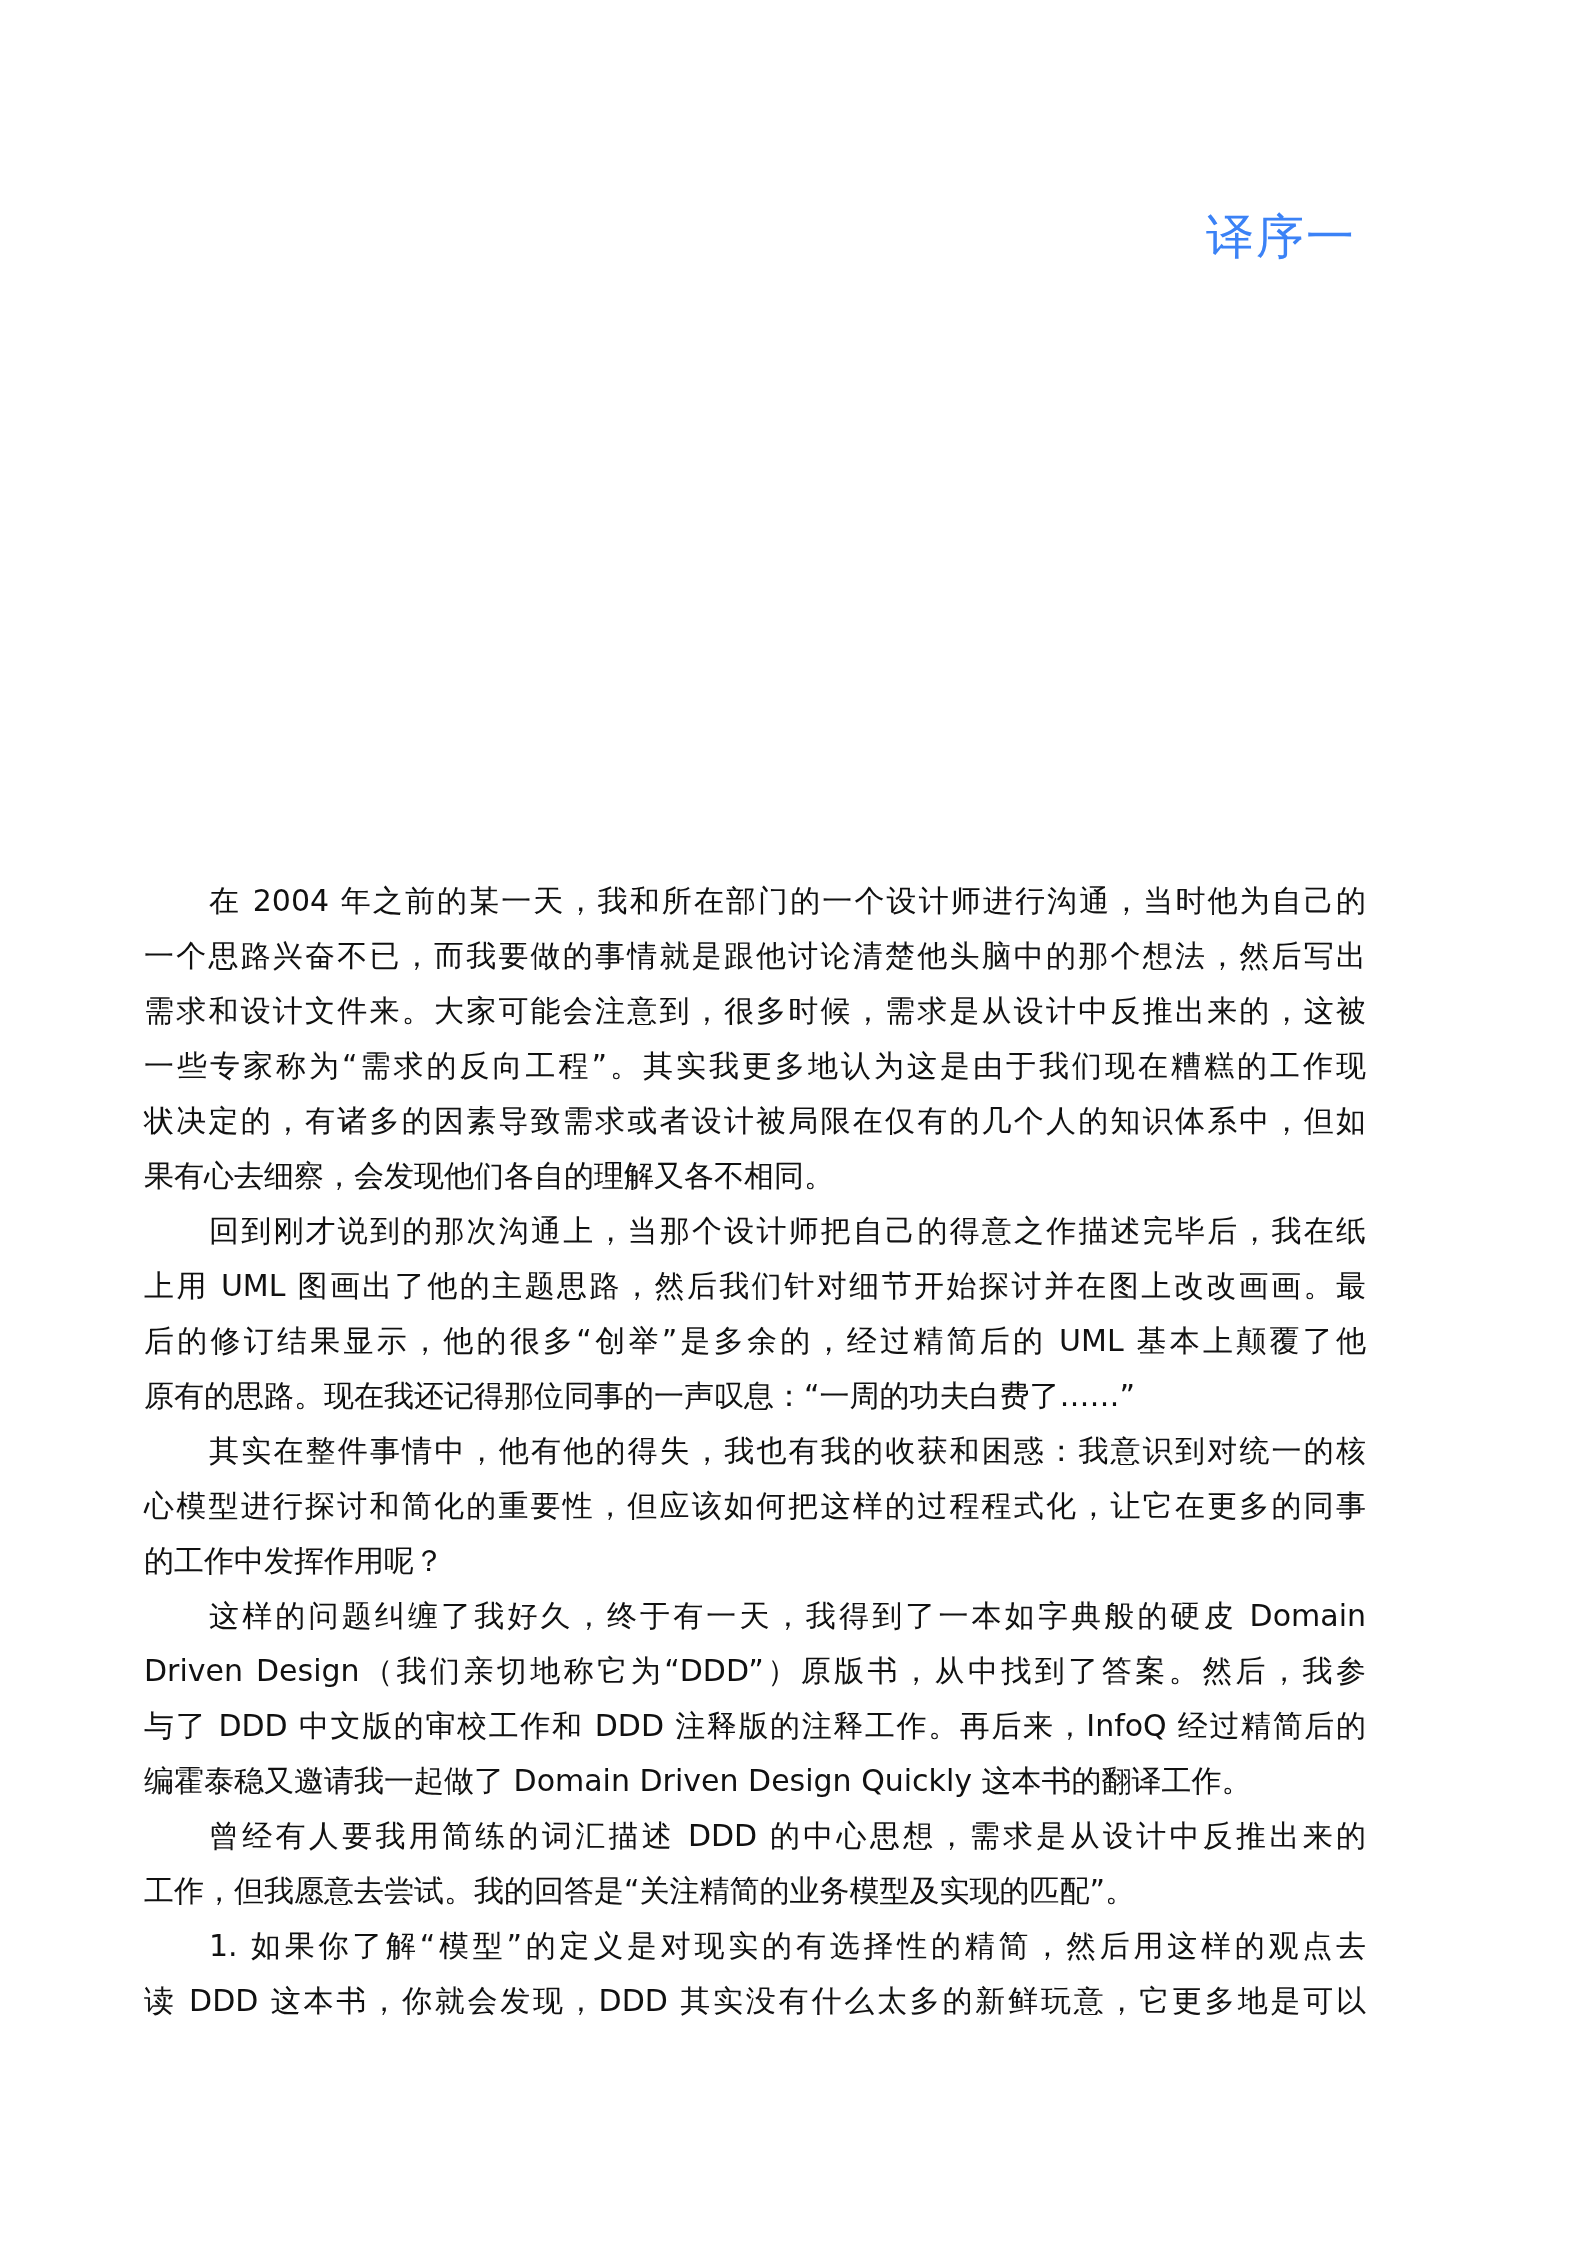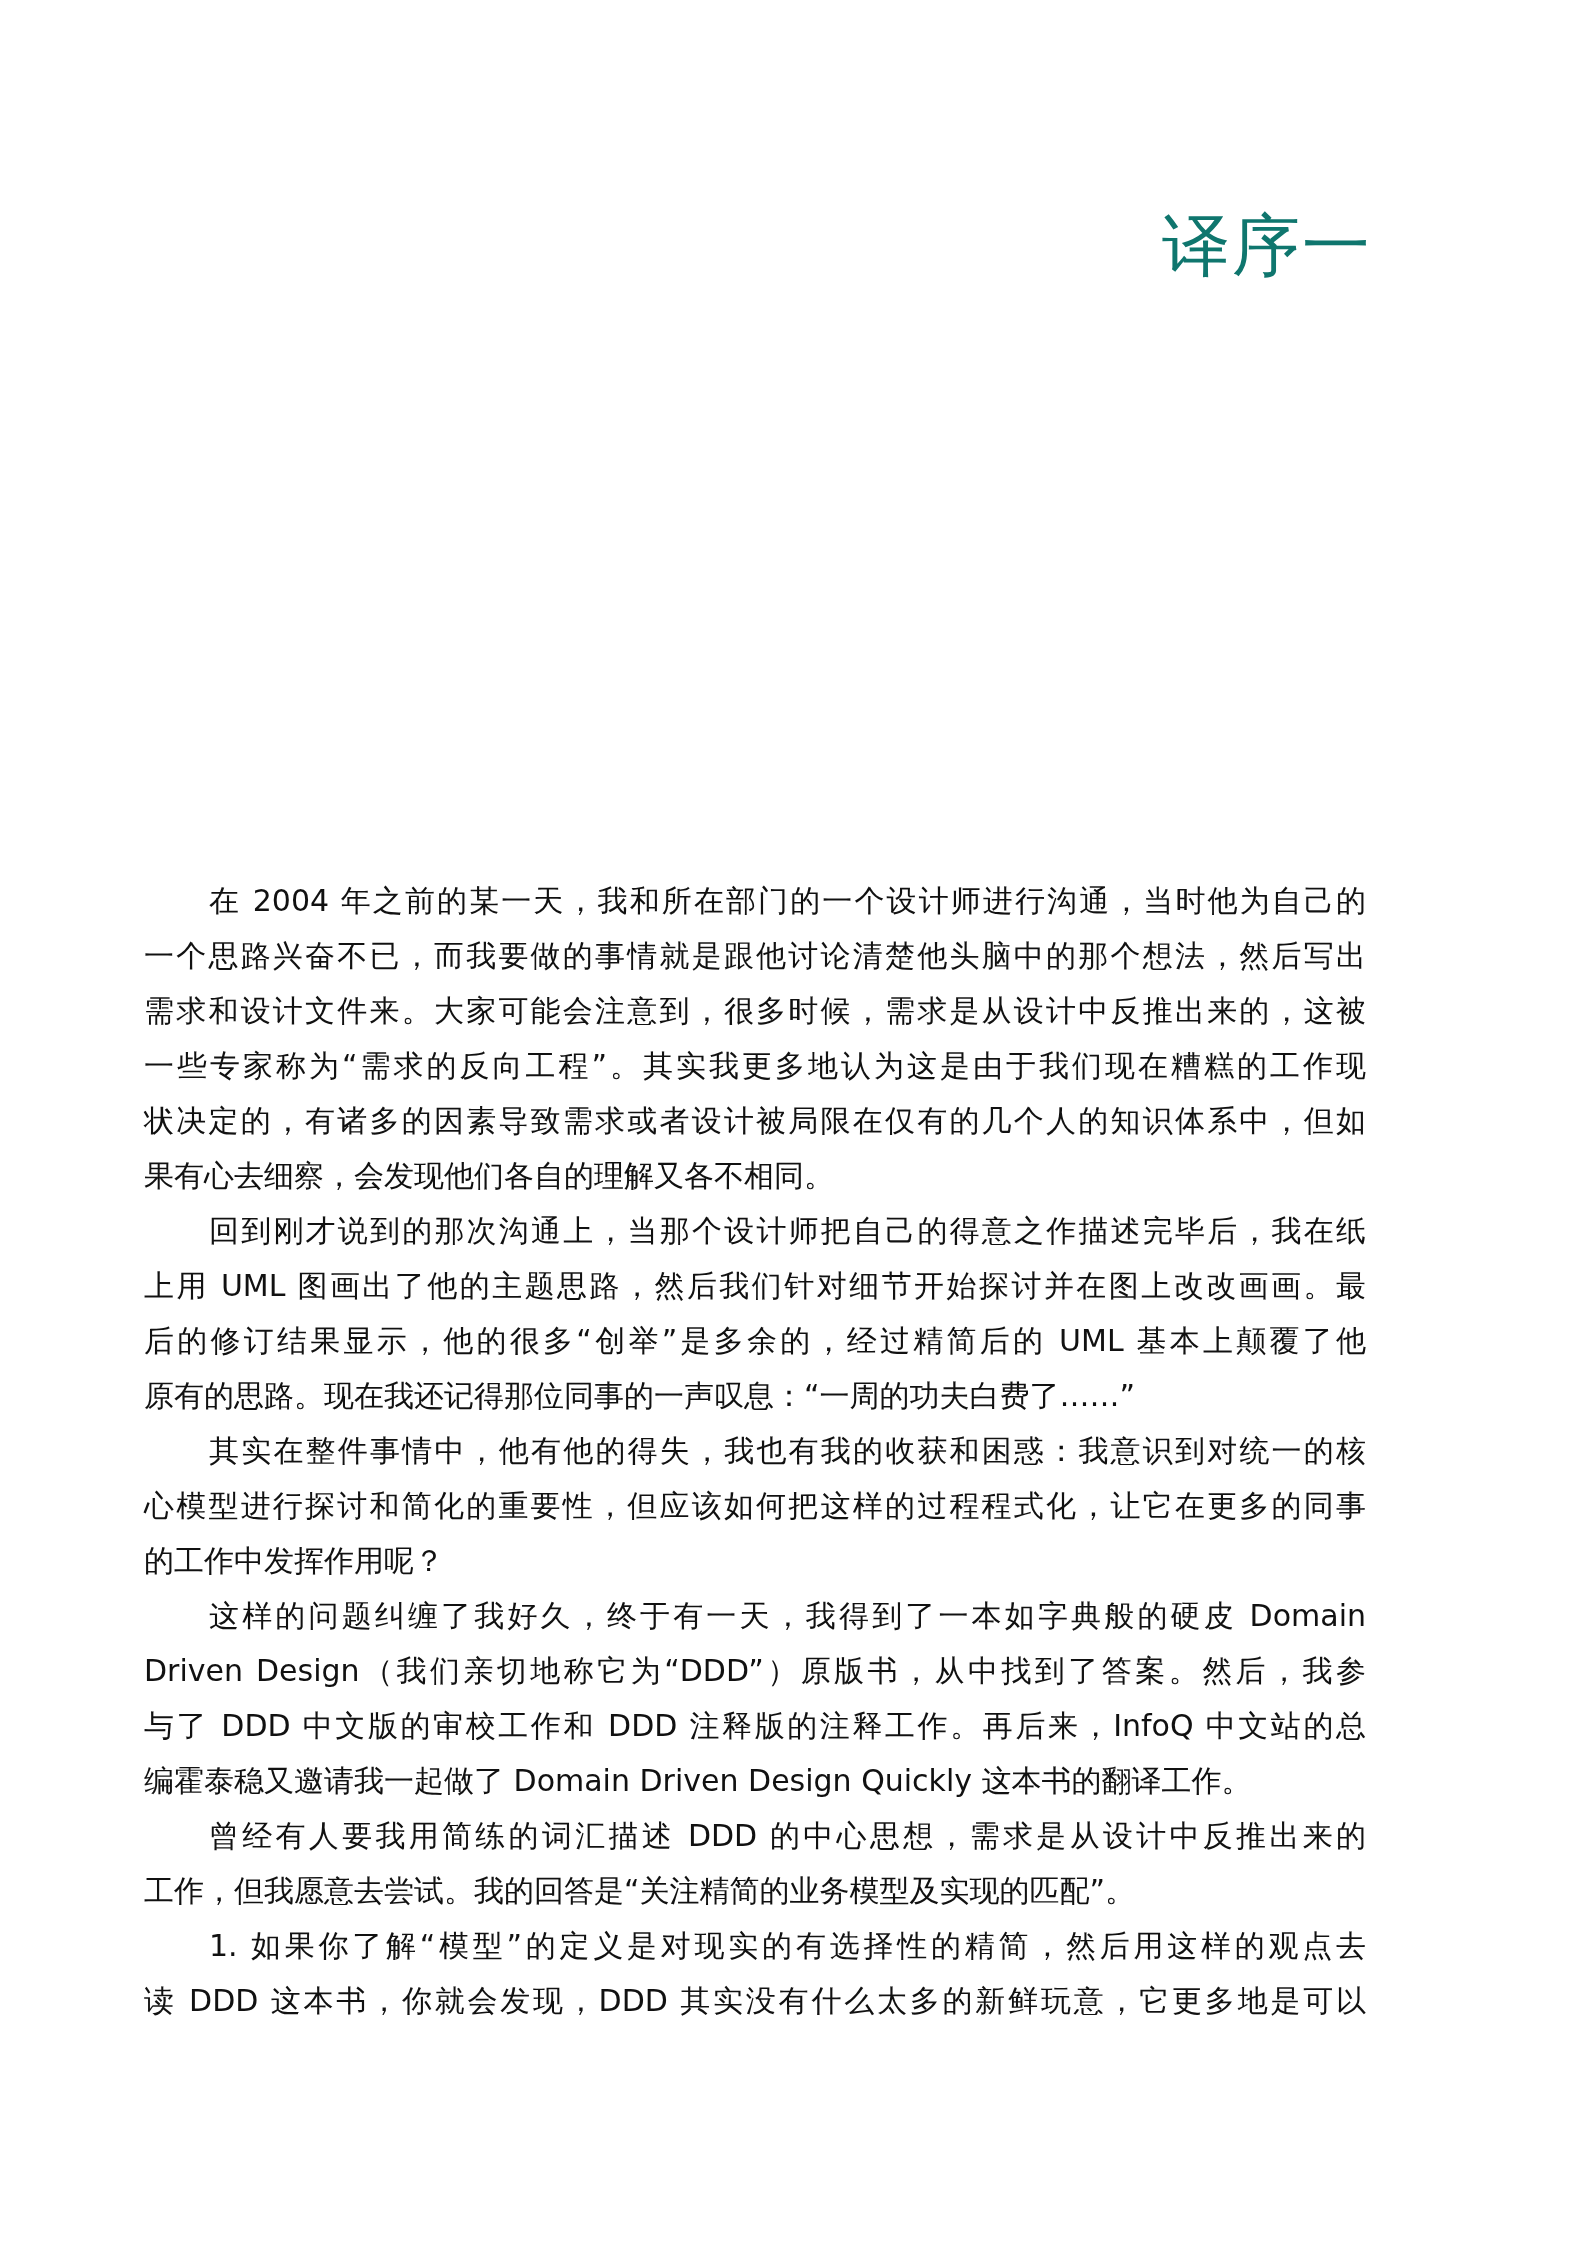--- a/index.html
+++ b/index.html
@@ -11,27 +11,27 @@
       width: 1586px;
       height: 2244px;
       position: relative;
       overflow: hidden;
       font-family: "DejaVu Sans", "Liberation Sans", sans-serif;
       color: #111111;
     }
     .title {
       position: absolute;
       top: 212px;
-      right: 214px;
-      font-size: 68px;
+      right: 230px;
+      font-size: 48px;
       font-weight: normal;
       letter-spacing: 2px;
       margin: 0;
       line-height: 1;
-      color: #0f766e;
+      color: #3b82f6;
     }
     .body-text {
       position: absolute;
       left: 144px;
       top: 873px;
       width: 1222px;
       font-size: 30px;
       line-height: 55px;
     }
     .line {
@@ -64,19 +64,19 @@
     <div class="line last"><span>果有心去细察，会发现他们各自的理解又各不相同。</span></div>
     <div class="line indent"><span>回到刚才说到的那次沟通上，当那个设计师把自己的得意之作描述完毕后，我在纸</span></div>
     <div class="line"><span>上用 UML 图画出了他的主题思路，然后我们针对细节开始探讨并在图上改改画画。最</span></div>
     <div class="line"><span>后的修订结果显示，他的很多“创举”是多余的，经过精简后的 UML 基本上颠覆了他</span></div>
     <div class="line last"><span>原有的思路。现在我还记得那位同事的一声叹息：“一周的功夫白费了……”</span></div>
     <div class="line indent"><span>其实在整件事情中，他有他的得失，我也有我的收获和困惑：我意识到对统一的核</span></div>
     <div class="line"><span>心模型进行探讨和简化的重要性，但应该如何把这样的过程程式化，让它在更多的同事</span></div>
     <div class="line last"><span>的工作中发挥作用呢？</span></div>
     <div class="line indent"><span>这样的问题纠缠了我好久，终于有一天，我得到了一本如字典般的硬皮 </span><span class="it">Domain</span></div>
     <div class="line"><span class="it">Driven Design</span><span>（我们亲切地称它为“DDD”）原版书，从中找到了答案。然后，我参</span></div>
-    <div class="line"><span>与了 DDD 中文版的审校工作和 DDD 注释版的注释工作。再后来，InfoQ 中文站的总</span></div>
+    <div class="line"><span>与了 DDD 中文版的审校工作和 DDD 注释版的注释工作。再后来，InfoQ 经过精简后的</span></div>
     <div class="line last"><span>编霍泰稳又邀请我一起做了 </span><span class="it">Domain Driven Design Quickly</span><span> 这本书的翻译工作。</span></div>
     <div class="line indent"><span>曾经有人要我用简练的词汇描述 DDD 的中心思想，需求是从设计中反推出来的</span></div>
     <div class="line last"><span>工作，但我愿意去尝试。我的回答是“关注精简的业务模型及实现的匹配”。</span></div>
     <div class="line indent"><span>1. 如果你了解“模型”的定义是对现实的有选择性的精简，然后用这样的观点去</span></div>
     <div class="line"><span>读 DDD 这本书，你就会发现，DDD 其实没有什么太多的新鲜玩意，它更多地是可以</span></div>
   </div>
 
 </body></html>

